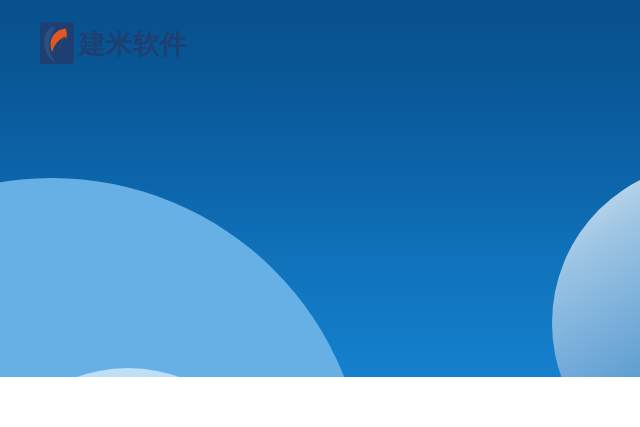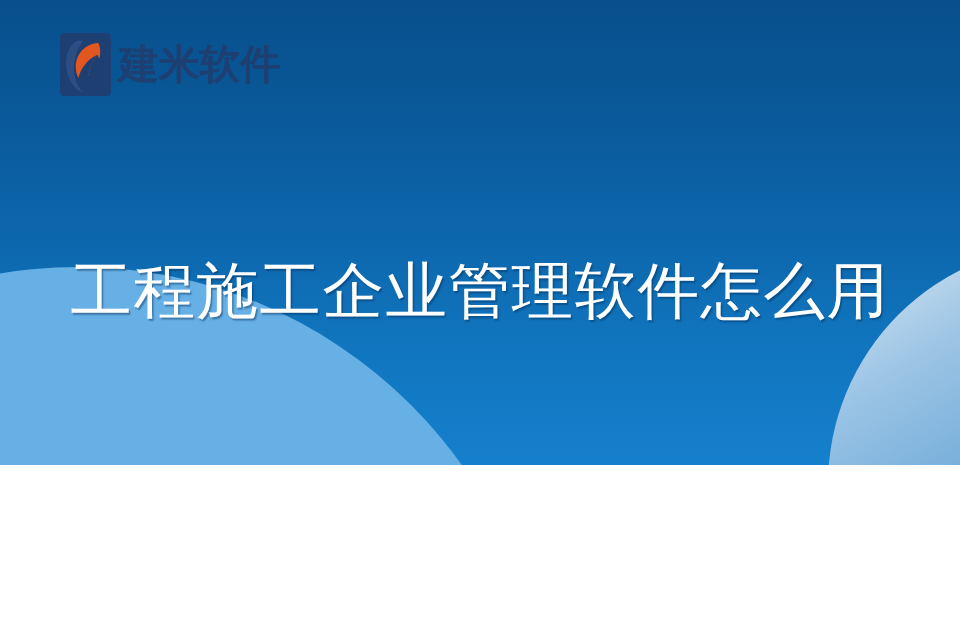--- a/index.html
+++ b/index.html
@@ -3,21 +3,21 @@
 <meta charset="utf-8">
 <style>
   html, body {
     margin: 0;
     padding: 0;
     background: #ffffff;
   }
   #banner {
     position: relative;
     width: 640px;
-    height: 310px;
+    height: 377px;
     overflow: hidden;
     font-family: "Liberation Sans", sans-serif;
   }
 
   
   .bg {
     position: absolute;
     inset: 0;
     background: linear-gradient(180deg,
         #084f8d 0%,
@@ -121,15 +121,14 @@
       <svg class="logo-mark" viewBox="0 0 34 42" xmlns="http://www.w3.org/2000/svg">
         <rect x="0" y="0" width="34" height="42" rx="3" fill="#1d3f72"></rect>
         <path d="M11.5 5 C4 9.5 2.5 20 5.5 28.5 C7.5 34.5 11 38 15 39.5 C10.5 34 8.5 27 9.5 20 C10.3 14 12.5 9 15.5 5.2 Z" fill="#2b4f84"></path>
         <path d="M25.5 6.5 C16 7.5 10.5 14.5 10.5 22.5 C10.5 25.5 11.2 28 12.3 30 C14 23 18.5 17.5 25 14.5 C21.5 18.5 19.5 23.5 19 28.5 C23.5 25 26.5 19.5 26.8 13 C26.9 10.5 26.4 8.3 25.5 6.5 Z" fill="#e2561f"></path>
         <path d="M19 28.5 C19.5 23.5 21.5 18.5 25 14.5 C27.5 19 28 25 25.5 30.5 C23.8 34.2 21 36.8 17.5 38.5 C18.8 35.5 19 32 19 28.5 Z" fill="#1d3f72"></path>
       </svg>
     </span>
     <span class="logo-text">建米软件</span>
   </div>
 
-  <div class="headline">工程施工企业管理软件怎么用</div>
 
 </div>
 
 </body></html>

